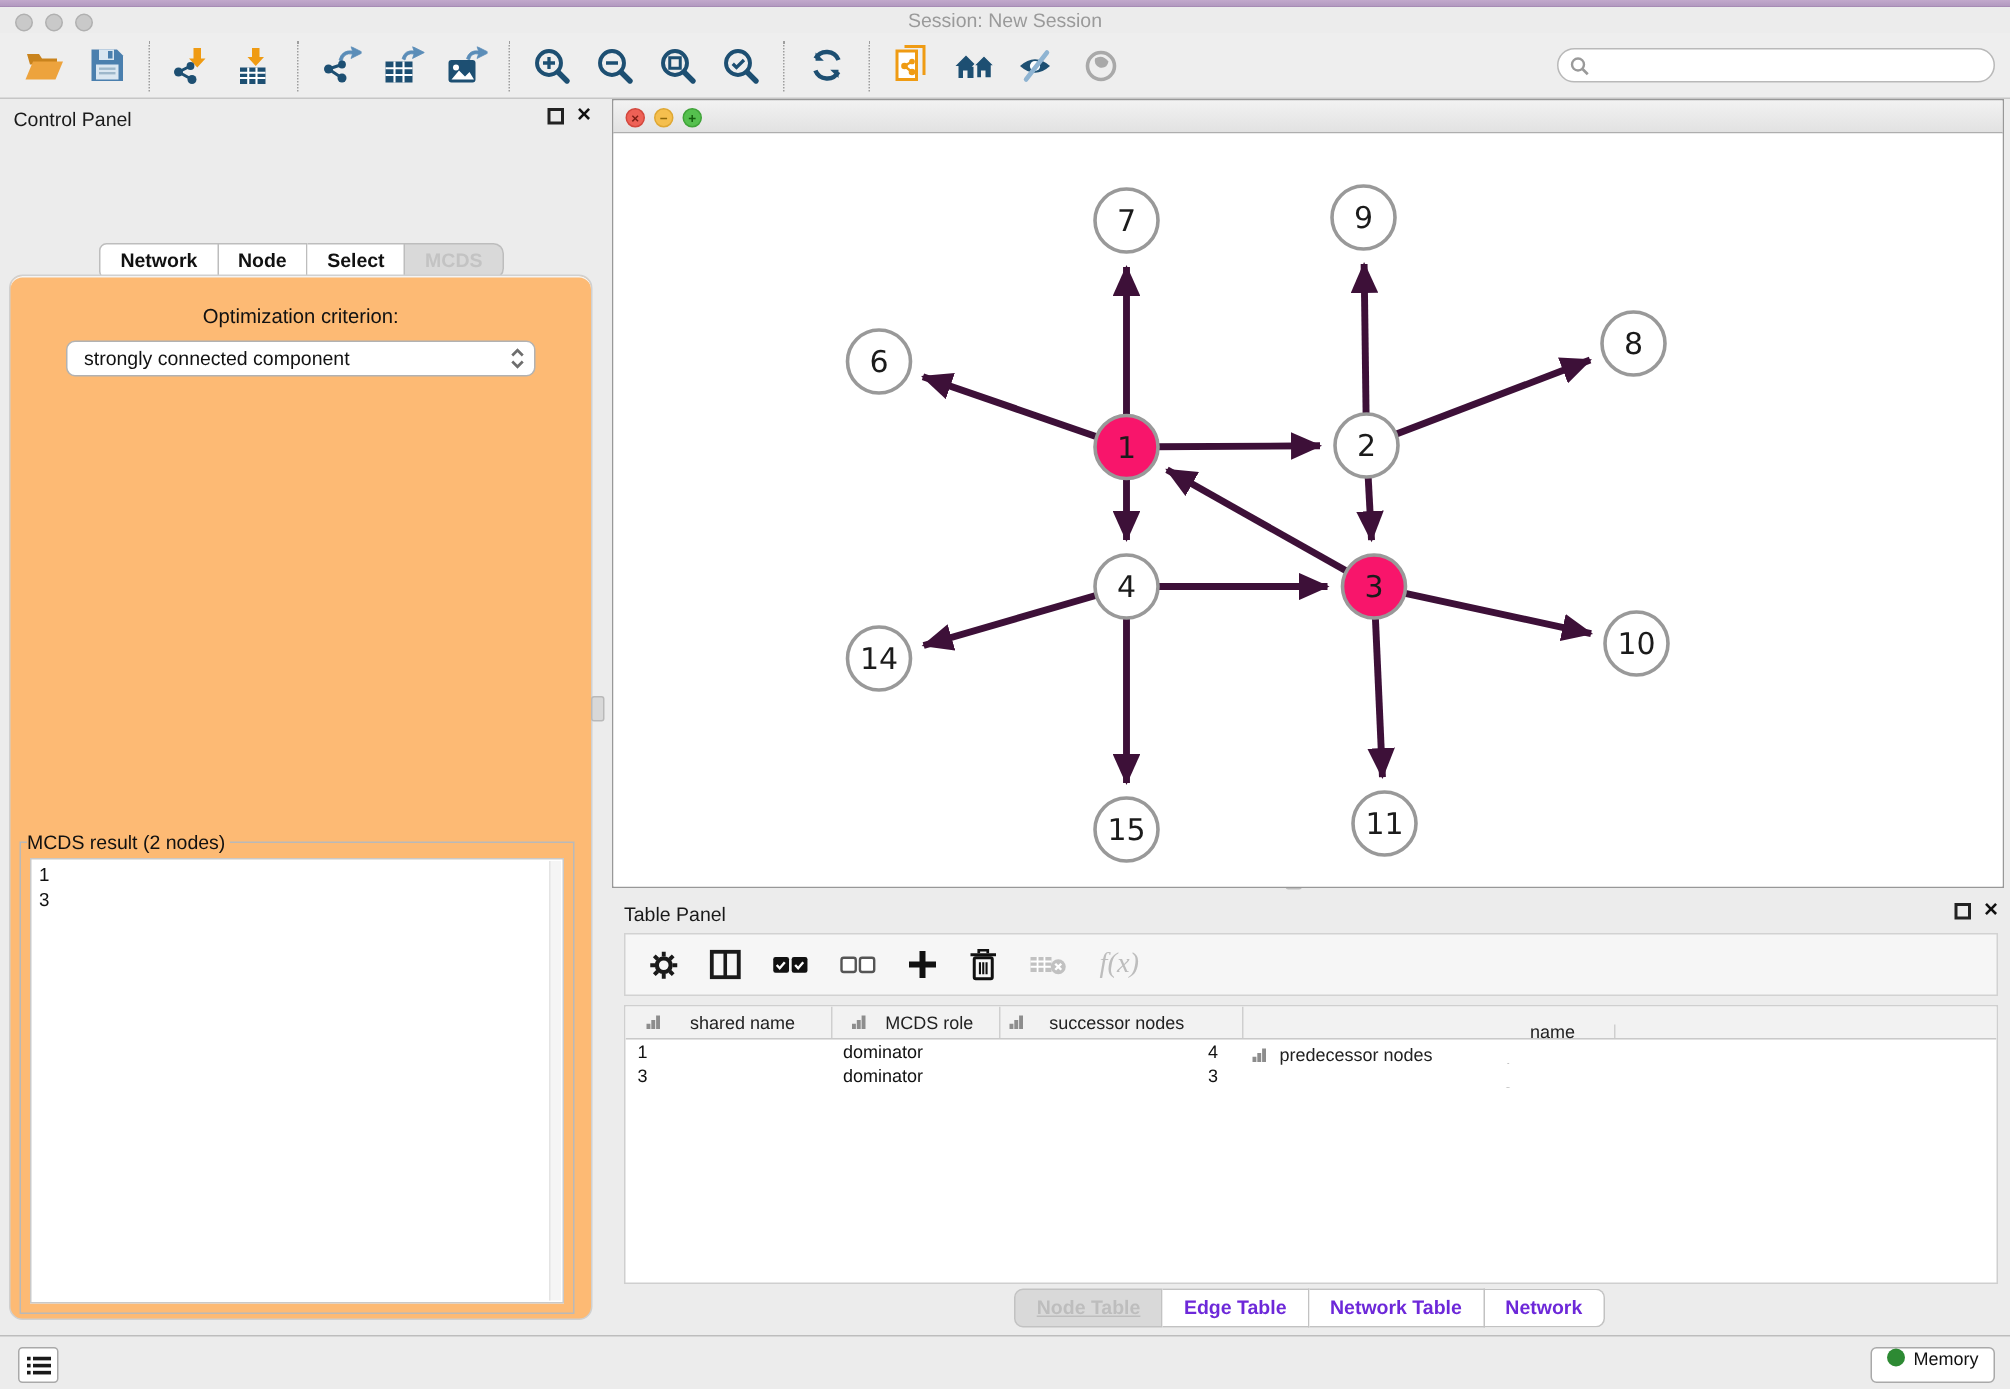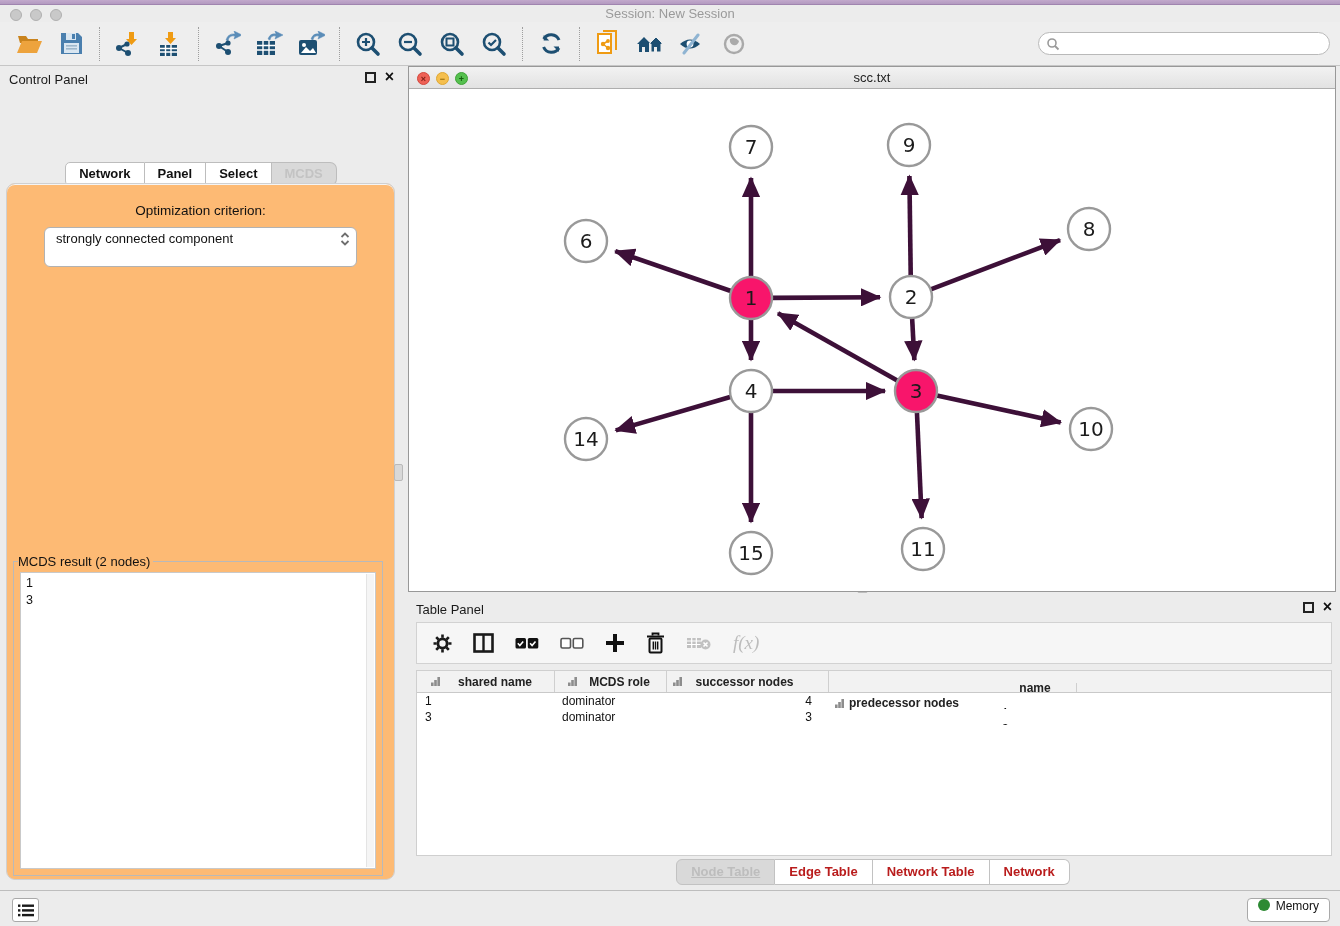--- a/index.html
+++ b/index.html
@@ -31,21 +31,21 @@
   .float-ic { width:11px; height:11px; border:2px solid #222; }
   .close-ic { font-size:16px; font-weight:bold; color:#111; line-height:12px; }
   #cp-tabs { position:absolute; left:0; right:0; top:96px; display:flex; justify-content:center; }
   .cp-tab { font-size:13px; font-weight:bold; background:#fff; border:1px solid #bdbdbd; border-left:none;
     padding:3px 13px 4px; color:#111; }
   .cp-tab:first-child { border-left:1px solid #bdbdbd; border-radius:5px 0 0 5px; }
   .cp-tab.inactive-look { background:#d9d9d9; color:#c3c3c3; border-radius:0 7px 7px 0; font-weight:bold; }
   #cp-body { position:absolute; left:6px; right:7px; top:117px; bottom:10px; background:#fdba74;
     border:1px solid #d0d0d0; border-radius:9px; box-shadow:inset 0 1px 0 #f4f4f4; }
   #opt-label { text-align:center; margin-top:19px; font-size:13.5px; color:#111; }
-  #criterion { position:relative; margin:9px 37px 0; height:40px; background:#fff; border:1px solid #b2b2b2;
+  #criterion { position:relative; margin:9px 37px 0; height:24px; background:#fff; border:1px solid #b2b2b2;
     border-radius:6px; font-size:13px; line-height:21px; padding-left:11px; color:#111; }
   #criterion .chev { position:absolute; right:6px; top:3px; }
   #cp-buttons { display:flex; justify-content:center; gap:14px; margin-top:12px; }
   .cp-btn { background:#fff; border:1px solid #b2b2b2; border-radius:6px; font-size:13px; padding:3px 17px 4px; color:#111; }
   #mcds-fieldset { position:absolute; left:6px; right:11px; top:370px; bottom:3px;
     border:1px solid #b9b9b9; padding:3px 6px 6px; }
   #mcds-fieldset legend { font-size:13px; padding:0 3px 0 0; margin-left:-2px; color:#111; }
   #mcds-result-box { position:relative; width:100%; height:100%; background:#fff; border:1px solid #c9c9c9;
     font-size:12.5px; line-height:17px; padding:2px 12px 2px 5px; color:#111; }
   #mcds-result-box .vscroll { position:absolute; top:1px; right:1px; bottom:1px; width:8px; background:#f5f5f5; border-left:1px solid #e4e4e4; }
@@ -68,35 +68,35 @@
   .splitter-h { position:absolute; left:857px; top:586px; width:11px; height:7px; background:#d8d8d8;
     border:1px solid #bdbdbd; border-radius:2px; }
 
   
   #table-panel { position:absolute; left:406px; top:596px; width:934px; height:294px; background:#ececec; }
   #table-panel .panel-title { left:10px; }
   #tp-toolbar { position:absolute; left:10px; right:8px; top:26px; height:42px; background:#f6f6f6;
     border:1px solid #d2d2d2; display:flex; align-items:center; gap:21px; padding-left:16px; }
   .fx-label { font-family:"Liberation Serif", serif; font-style:italic; font-size:19px; color:#bdbdbd; }
   #tp-table { position:absolute; left:10px; right:8px; top:74px; height:186px; background:#fff; border:1px solid #cfcfcf; overflow:hidden; }
-  #tp-header { display:flex; height:22px; background:#f2f2f2; border-bottom:1px solid #c9c9c9;font-weight:bold; }
+  #tp-header { display:flex; height:22px; background:#f2f2f2; border-bottom:1px solid #c9c9c9; }
   .th { display:flex; align-items:center; border-right:1px solid #cfcfcf; font-size:12px; color:#222; }
   .th .sort { margin:0 3px 0 5px; }
   .th span { flex:1; text-align:center; padding-right:8px; }
   .th-rest { flex:1; border-right:none; }
   .tr { display:flex; height:16px; font-size:12px; line-height:16px; color:#111; }
   .td { overflow:hidden; white-space:nowrap; }
   .c0 { width:138px; padding-left:8px; }
   .c1 { width:112px; padding-left:7px; }
   .c2 { width:162px; text-align:right; padding-right:17px; }
   .c3 { width:164px; text-align:right; padding-right:24px;margin-top:32px; }
   .c4 { width:84px; padding-left:9px;margin-top:12px; }
   #tp-tabs { position:absolute; left:0; right:0; bottom:5px; display:flex; justify-content:center; }
   .tp-tab { font-size:13px; font-weight:bold; background:#fff; border:1px solid #c2c2c2; border-left:none;
-    padding:4px 14px 5px; color:#b91c1c; }
+    padding:4px 14px 5px; color:#6d28d9; }
   .tp-tab.sel { background:#d9d9d9; color:#bdbdbd; border-radius:6px 0 0 6px; border-left:1px solid #c2c2c2;text-decoration:underline; }
   .tp-tab:last-child { border-radius:0 6px 6px 0; }
 
   
   #statusbar { position:absolute; left:0; bottom:0; width:1340px; height:36px; background:#ececec; border-top:1px solid #bdbdbd; }
   #list-btn { position:absolute; left:12px; top:7px; width:27px; height:24px; background:#fff; border:1px solid #a9a9a9;
     border-radius:3px; display:flex; align-items:center; justify-content:center; }
   #memory-btn { position:absolute; right:10px; top:7px; height:24px; background:#fff; border:1px solid #a9a9a9;
     border-radius:4px; display:flex; align-items:flex-start; gap:6px; padding:0 10px; font-size:12px; color:#111; }
   .green-dot { width:12px; height:12px; border-radius:50%; background:#2d8a33; }
@@ -263,21 +263,21 @@
 <div id="control-panel">
   <div class="panel-head">
     <div class="panel-title">Control Panel</div>
     <div class="panel-ctrls">
       <div class="float-ic"></div>
       <div class="close-ic">×</div>
     </div>
   </div>
   <div id="cp-tabs">
     <div class="cp-tab">Network</div>
-    <div class="cp-tab">Panel</div>
+    <div class="cp-tab">Node</div>
     <div class="cp-tab">Select</div>
     <div class="cp-tab inactive-look">MCDS</div>
   </div>
   <div id="cp-body">
     <div id="opt-label">Optimization criterion:</div>
     <div id="criterion">
       <span>strongly connected component</span>
       <span class="chev">
         <svg width="10" height="16" viewBox="0 0 10 16">
           <path d="M1.5 6 L5 2.5 L8.5 6" fill="none" stroke="#6e6e6e" stroke-width="1.8"></path>
@@ -299,21 +299,20 @@
 <div class="splitter-v"></div>
 <div class="splitter-h"></div>
 
 <div id="net-window">
   <div id="nw-titlebar">
     <div class="nw-lights">
       <div class="nwl red">×</div>
       <div class="nwl yellow">−</div>
       <div class="nwl green">+</div>
     </div>
-    <div class="wtitle">scc.txt</div>
   </div>
   <div id="graph-area">
     <svg id="graph-svg" width="926" height="502" viewBox="0 0 926 502">
         <defs>
           <marker id="arrow" markerWidth="4.6" markerHeight="4" refX="4.2" refY="2" orient="auto">
             <path d="M0 0 L4.5 2 L0 4 Z" fill="#3D1038"></path>
           </marker>
         </defs>
         <line x1="342" y1="190" x2="342" y2="89" stroke="#3D1038" stroke-width="4.6" marker-end="url(#arrow)"></line>
         <line x1="324.04138609610743" y1="202.7961151968371" x2="206.30089636950896" y2="162.12212783673945" stroke="#3D1038" stroke-width="4.6" marker-end="url(#arrow)"></line>

